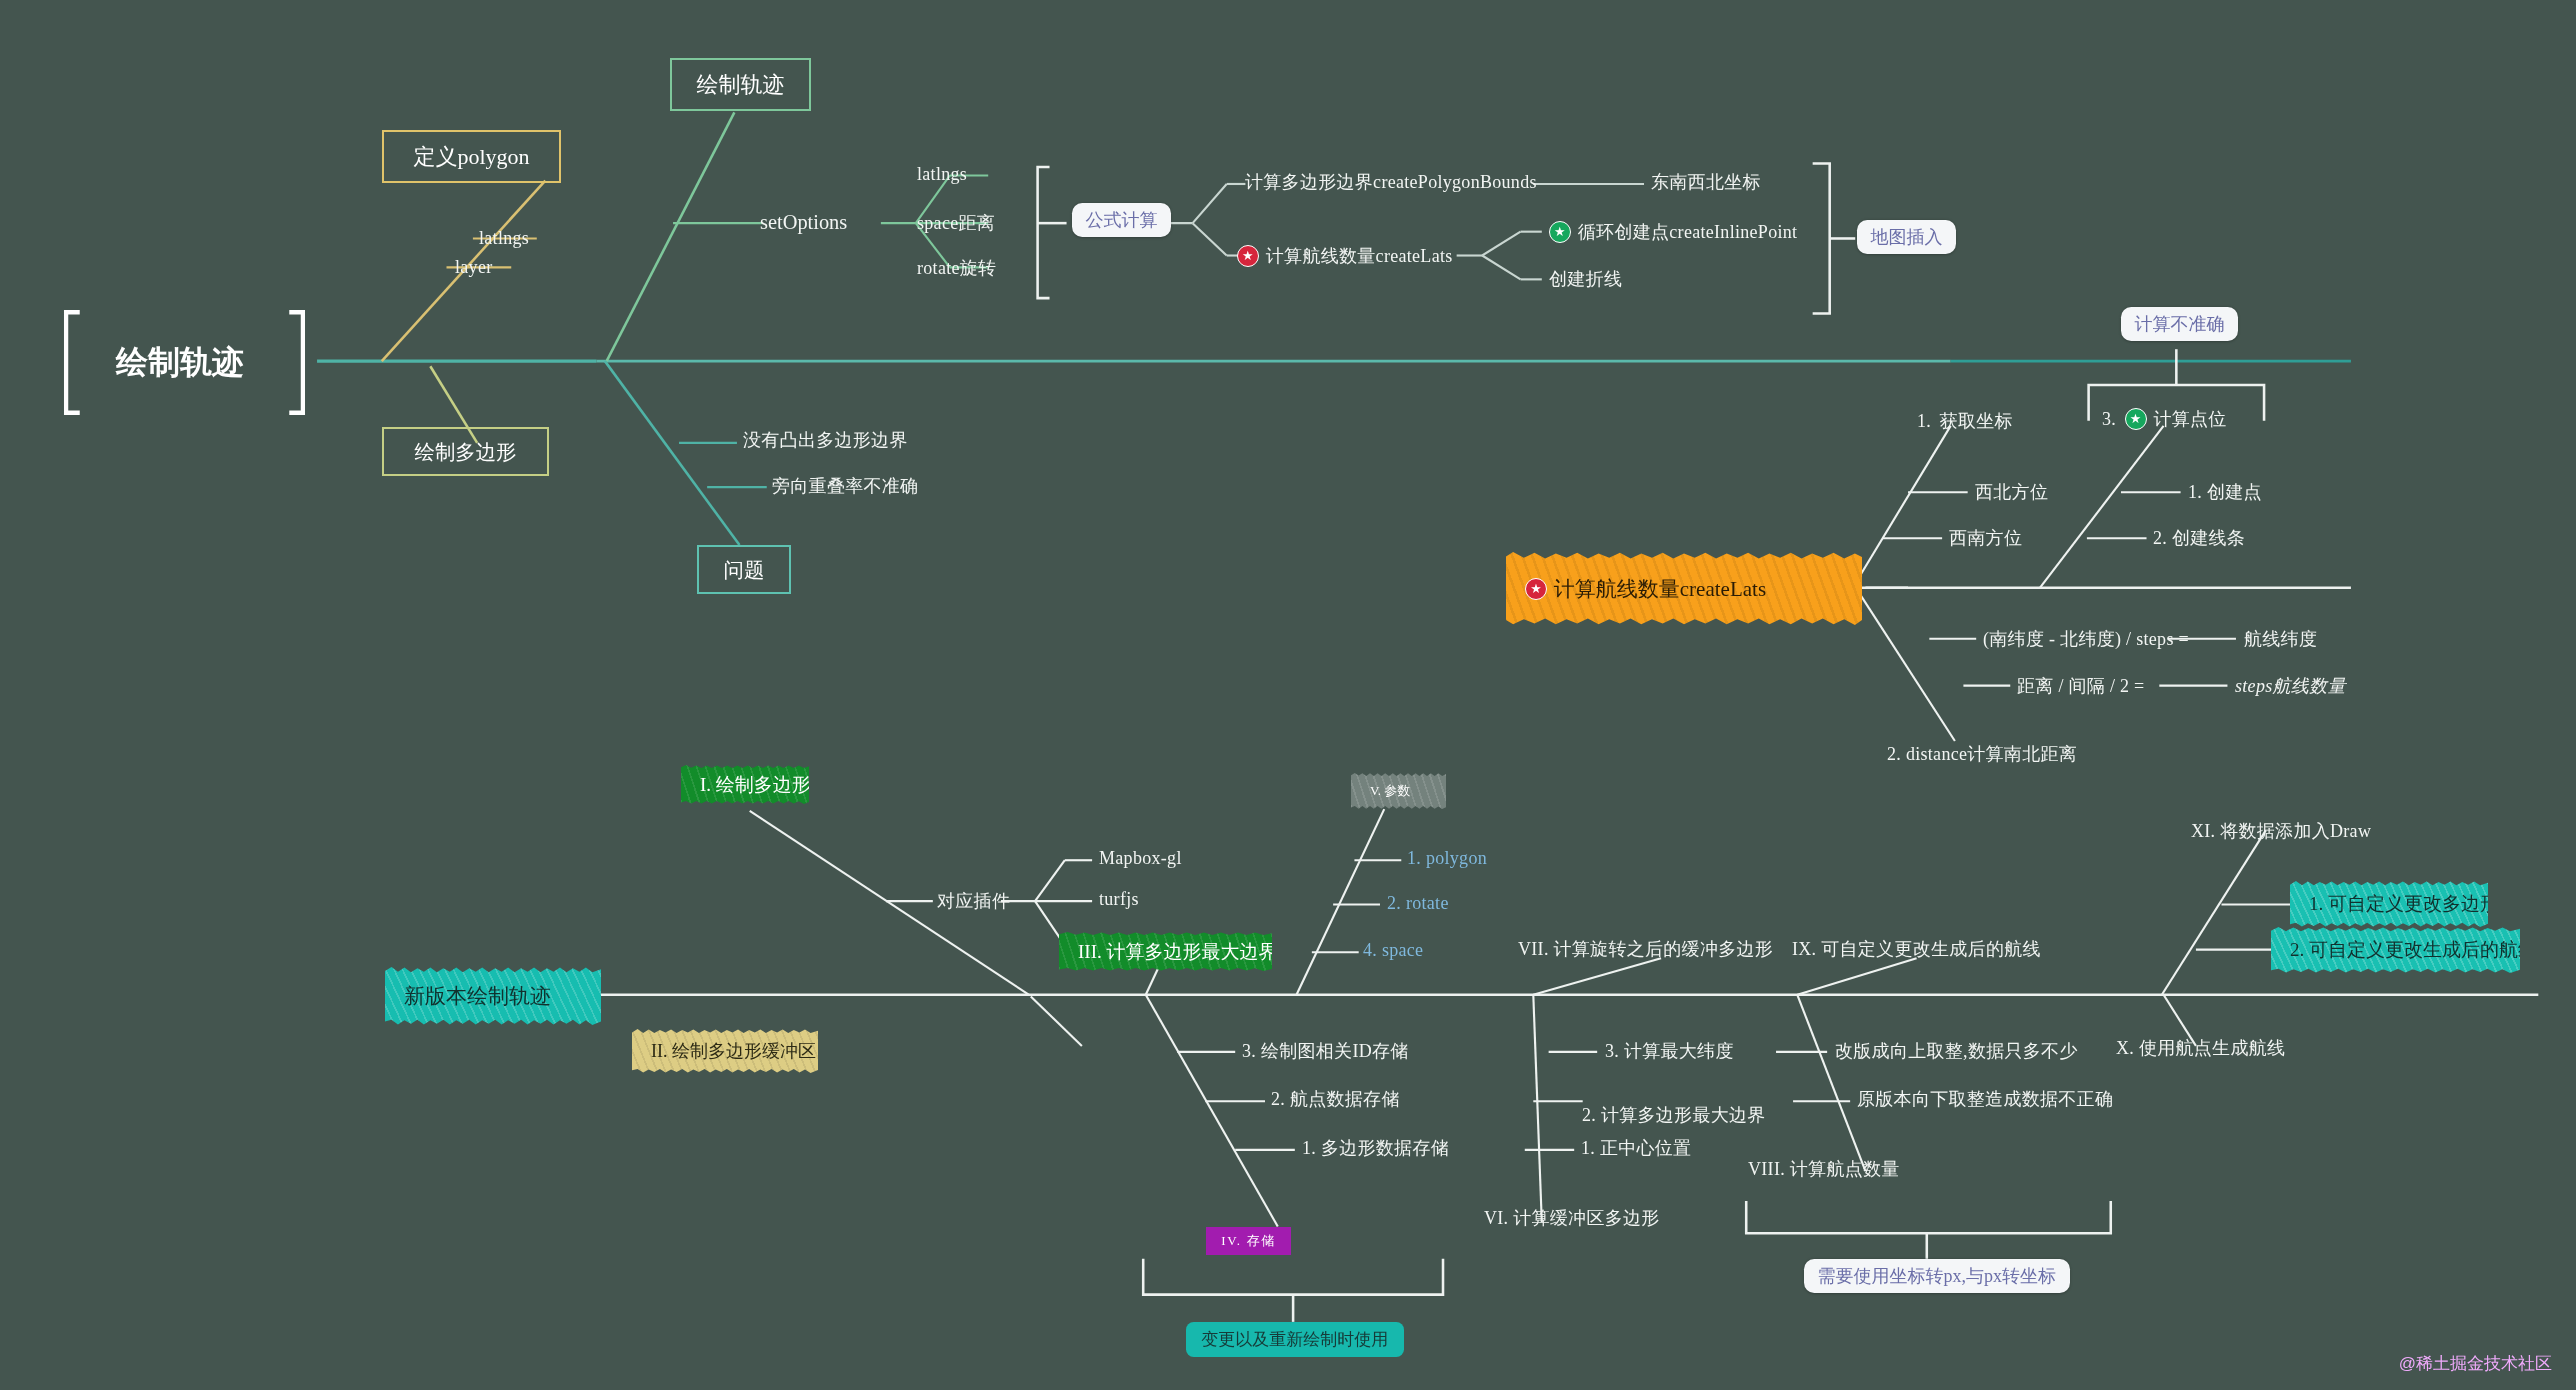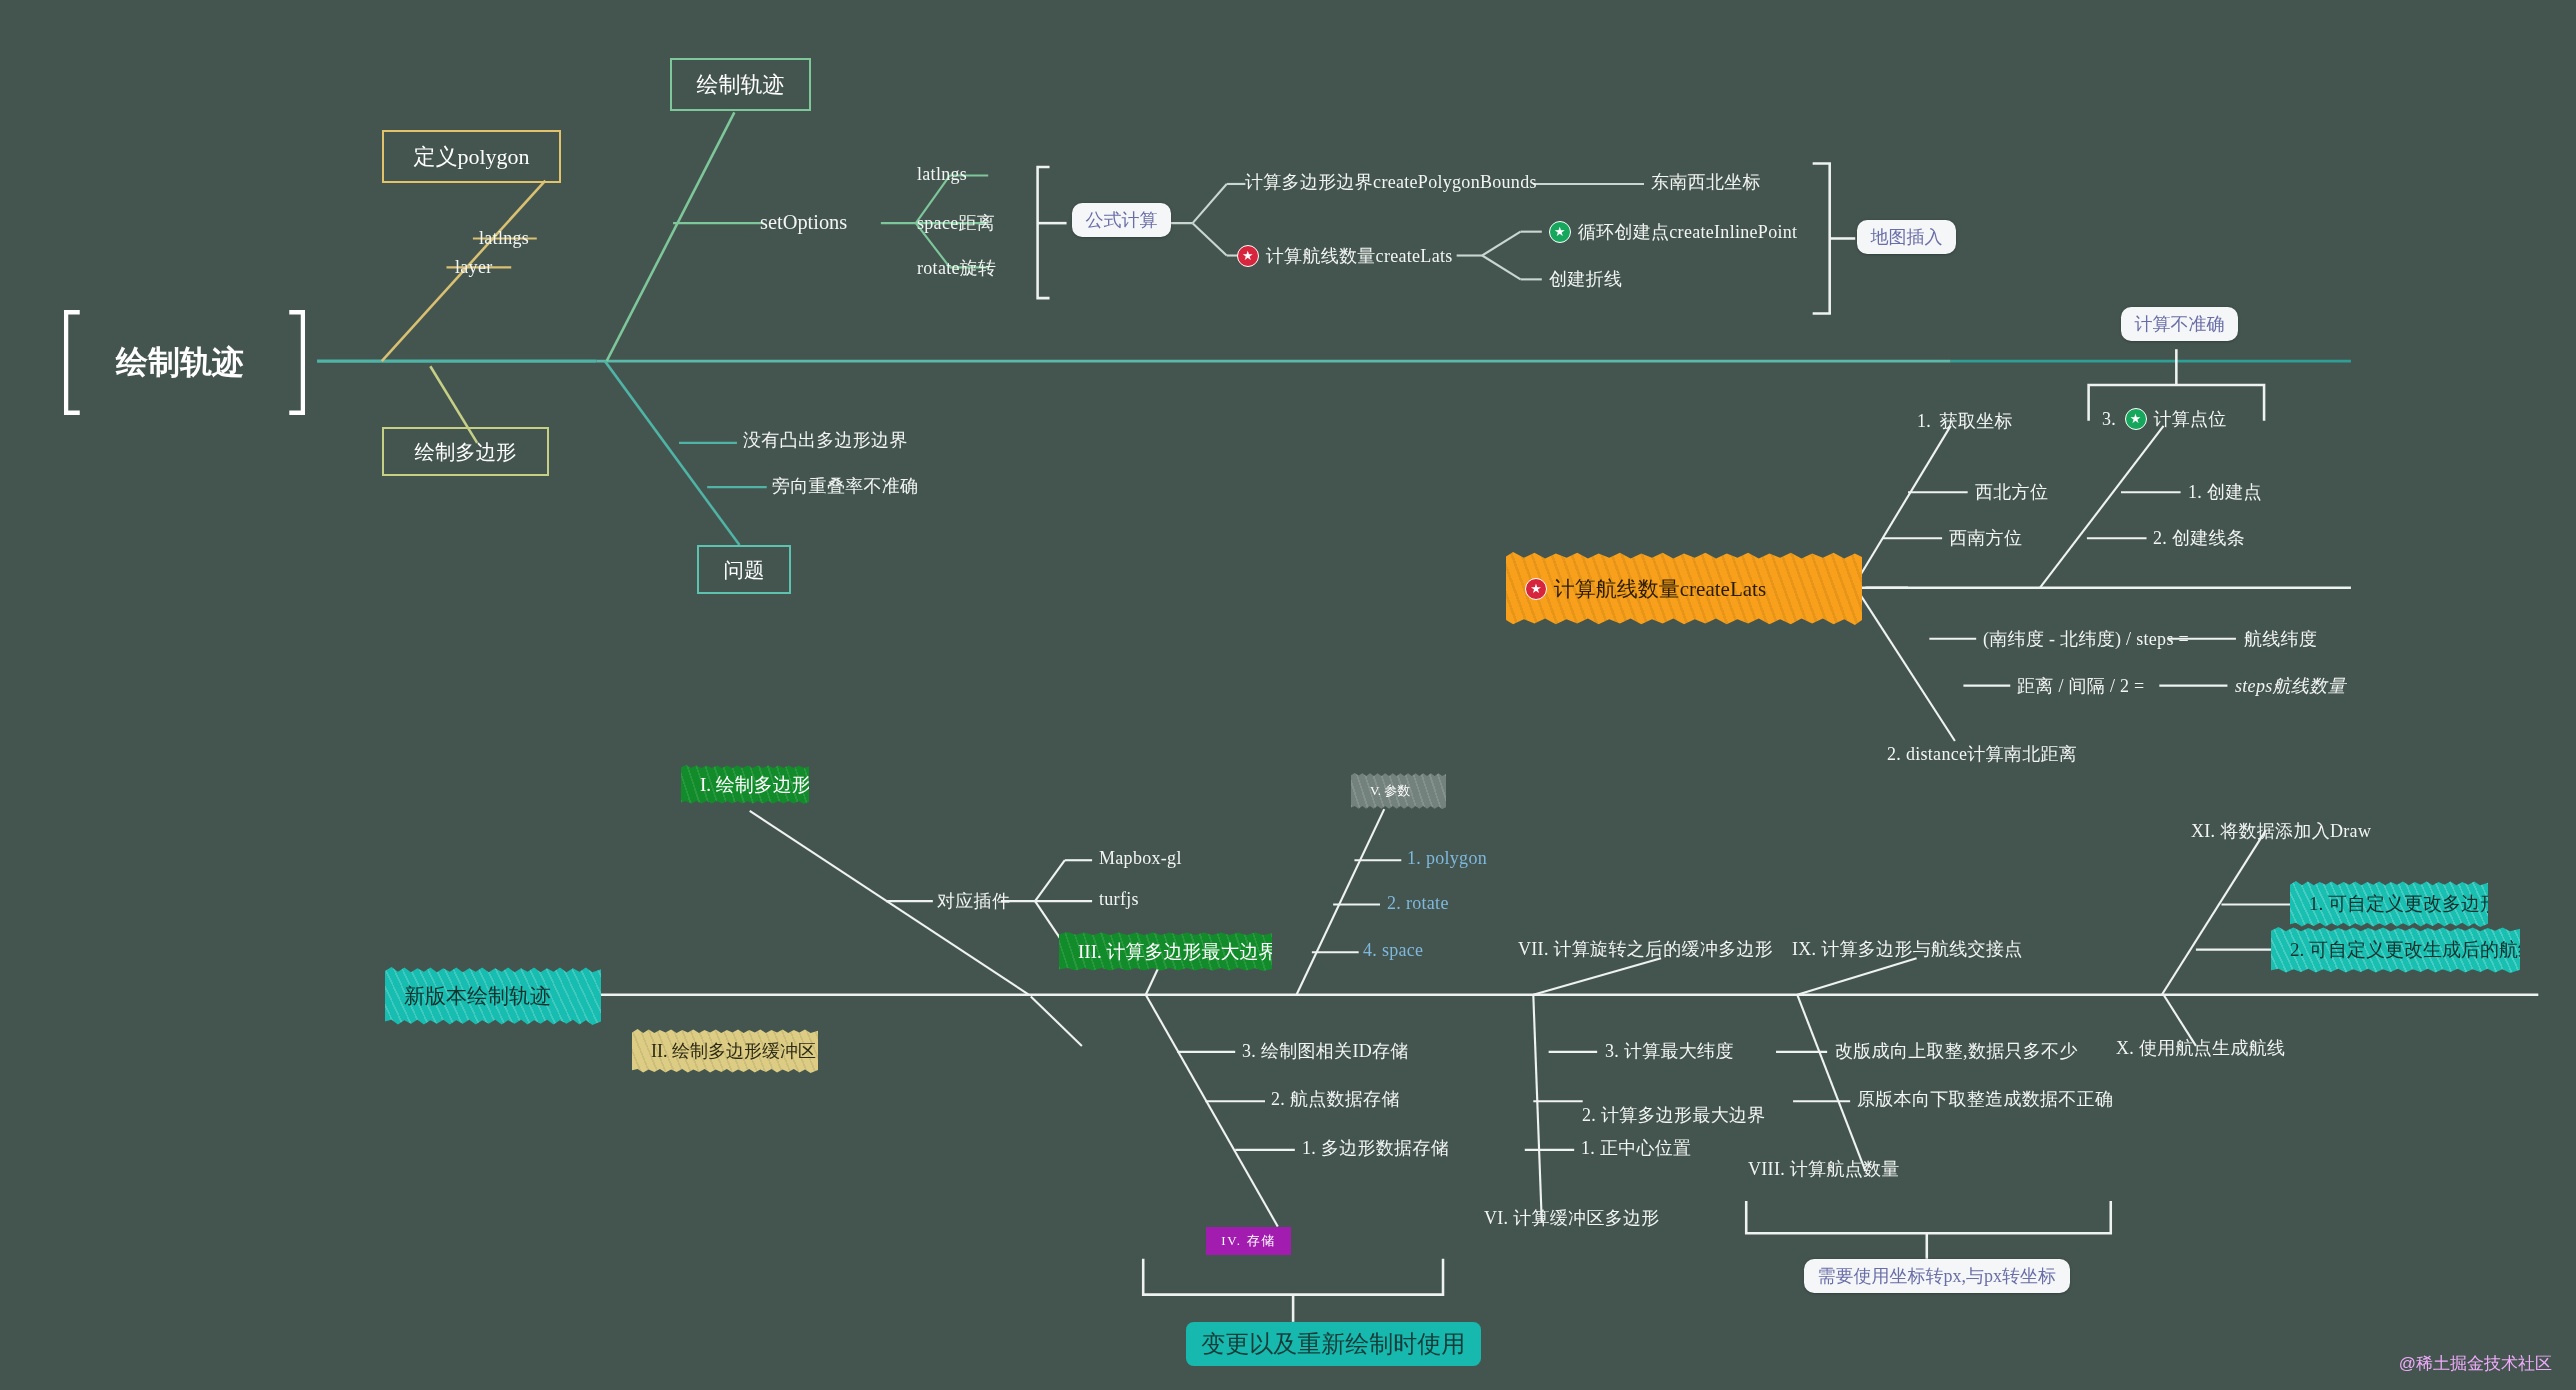--- a/index.html
+++ b/index.html
@@ -28,21 +28,21 @@
   .box-outline-green{border:2.6px solid #7ec79b;color:#ffffff;background:transparent;}
   .box-outline-olive{border:2.6px solid #c5cf85;color:#ffffff;background:transparent;}
   .box-outline-teal{border:2.6px solid #5ec2b1;color:#ffffff;background:transparent;}
 
   .pill{
     background:#f4f6f8;color:#6a6ea8;border-radius:10.2px;
     padding:5.1px 13.6px;font-size:18px;
     box-shadow:0 0.9px 2.6px rgba(0,0,0,.25);
   }
 
-  .chip-teal{background:#17b8ad;color:#163b38;border-radius:7.7px;padding:6px 15.3px;font-size:24px;font-family:Liberation Mono, monospace;}
+  .chip-teal{background:#17b8ad;color:#163b38;border-radius:7.7px;padding:6px 15.3px;font-size:17px;font-family:Liberation Mono, monospace;}
   .chip-blue{background:#a21caf;color:#ffffff;padding:5.1px 15.3px;font-size:13px;letter-spacing:1.7px;}
 
   
   .marker{
     position:absolute;white-space:nowrap;display:flex;align-items:center;
     padding:8.5px 19px;box-sizing:border-box;
   }
   .marker-orange{
     background:
       repeating-linear-gradient(70deg,rgba(0,0,0,.07) 0 2.6px,rgba(255,255,255,0) 2.6px 9.4px),
@@ -386,21 +386,21 @@
   <div class="node t" style="left:1518px;top:937px;">VII.  计算旋转之后的缓冲多边形</div>
   <div class="node t" style="left:1605px;top:1039px;">3.  计算最大纬度</div>
   <div class="node t" style="left:1582px;top:1087px;margin-top:16px;">2.  计算多边形最大边界</div>
   <div class="node t" style="left:1581px;top:1136px;">1.  正中心位置</div>
 
   <div class="node t" style="left:1748px;top:1157px;">VIII.  计算航点数量</div>
   <div class="pill" style="position:absolute;left:1804px;top:1259px;">
     <span>需要使用坐标转px,与px转坐标</span>
   </div>
 
-  <div class="node t" style="left:1792px;top:937px;">IX.  计算多边形与航线交接点</div>
+  <div class="node t" style="left:1792px;top:937px;">IX.  可自定义更改生成后的航线</div>
   <div class="node t" style="left:1835px;top:1039px;">改版成向上取整,数据只多不少</div>
   <div class="node t" style="left:1857px;top:1087px;">原版本向下取整造成数据不正确</div>
 
   <div class="node t" style="left:2116px;top:1036px;">X.   使用航点生成航线</div>
 
   <div class="node t" style="left:2191px;top:819px;">XI.  将数据添加入Draw</div>
   <div class="marker marker-teal2" style="left:2290px;top:881px;width:198px;height:46px;">
     <span>1.    可自定义更改多边形</span>
   </div>
   <div class="marker marker-teal2" style="left:2271px;top:927px;width:249px;height:46px;">

